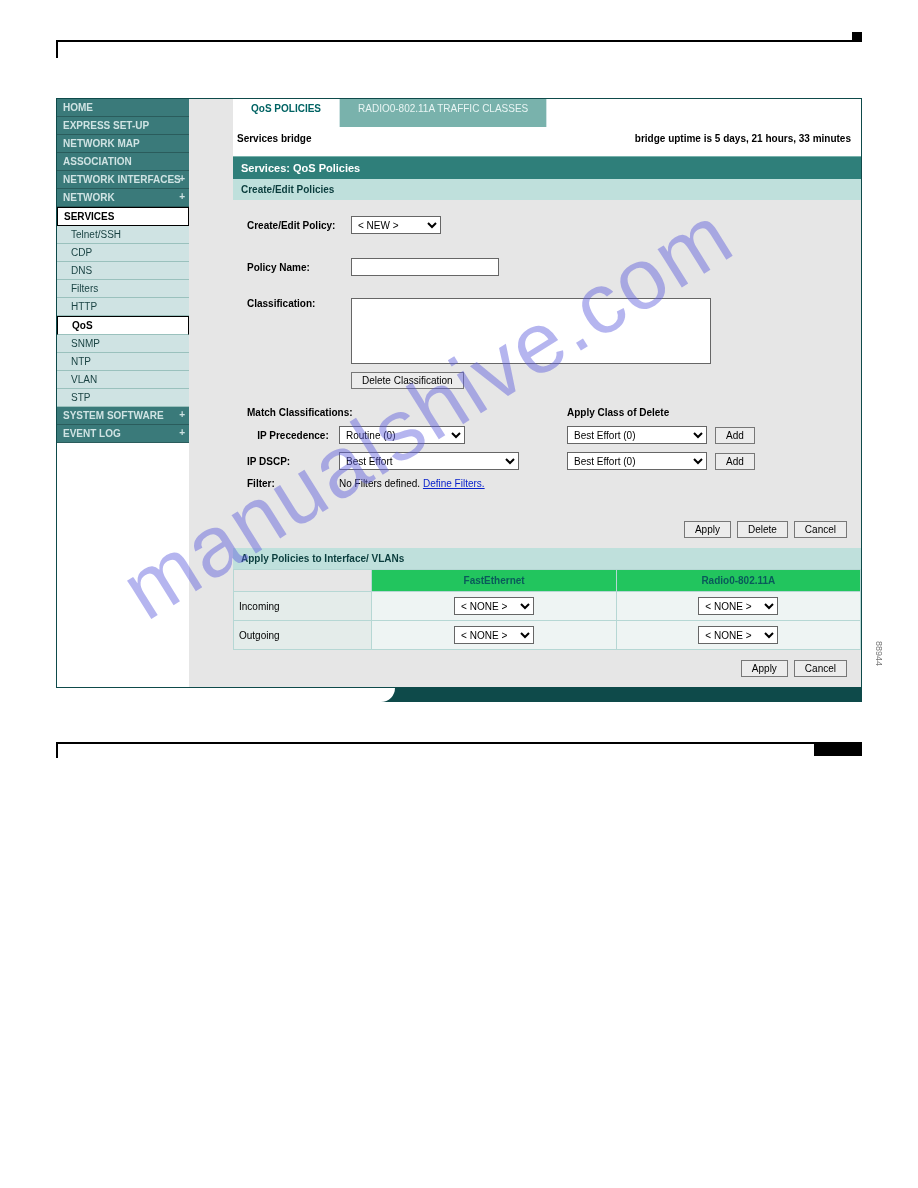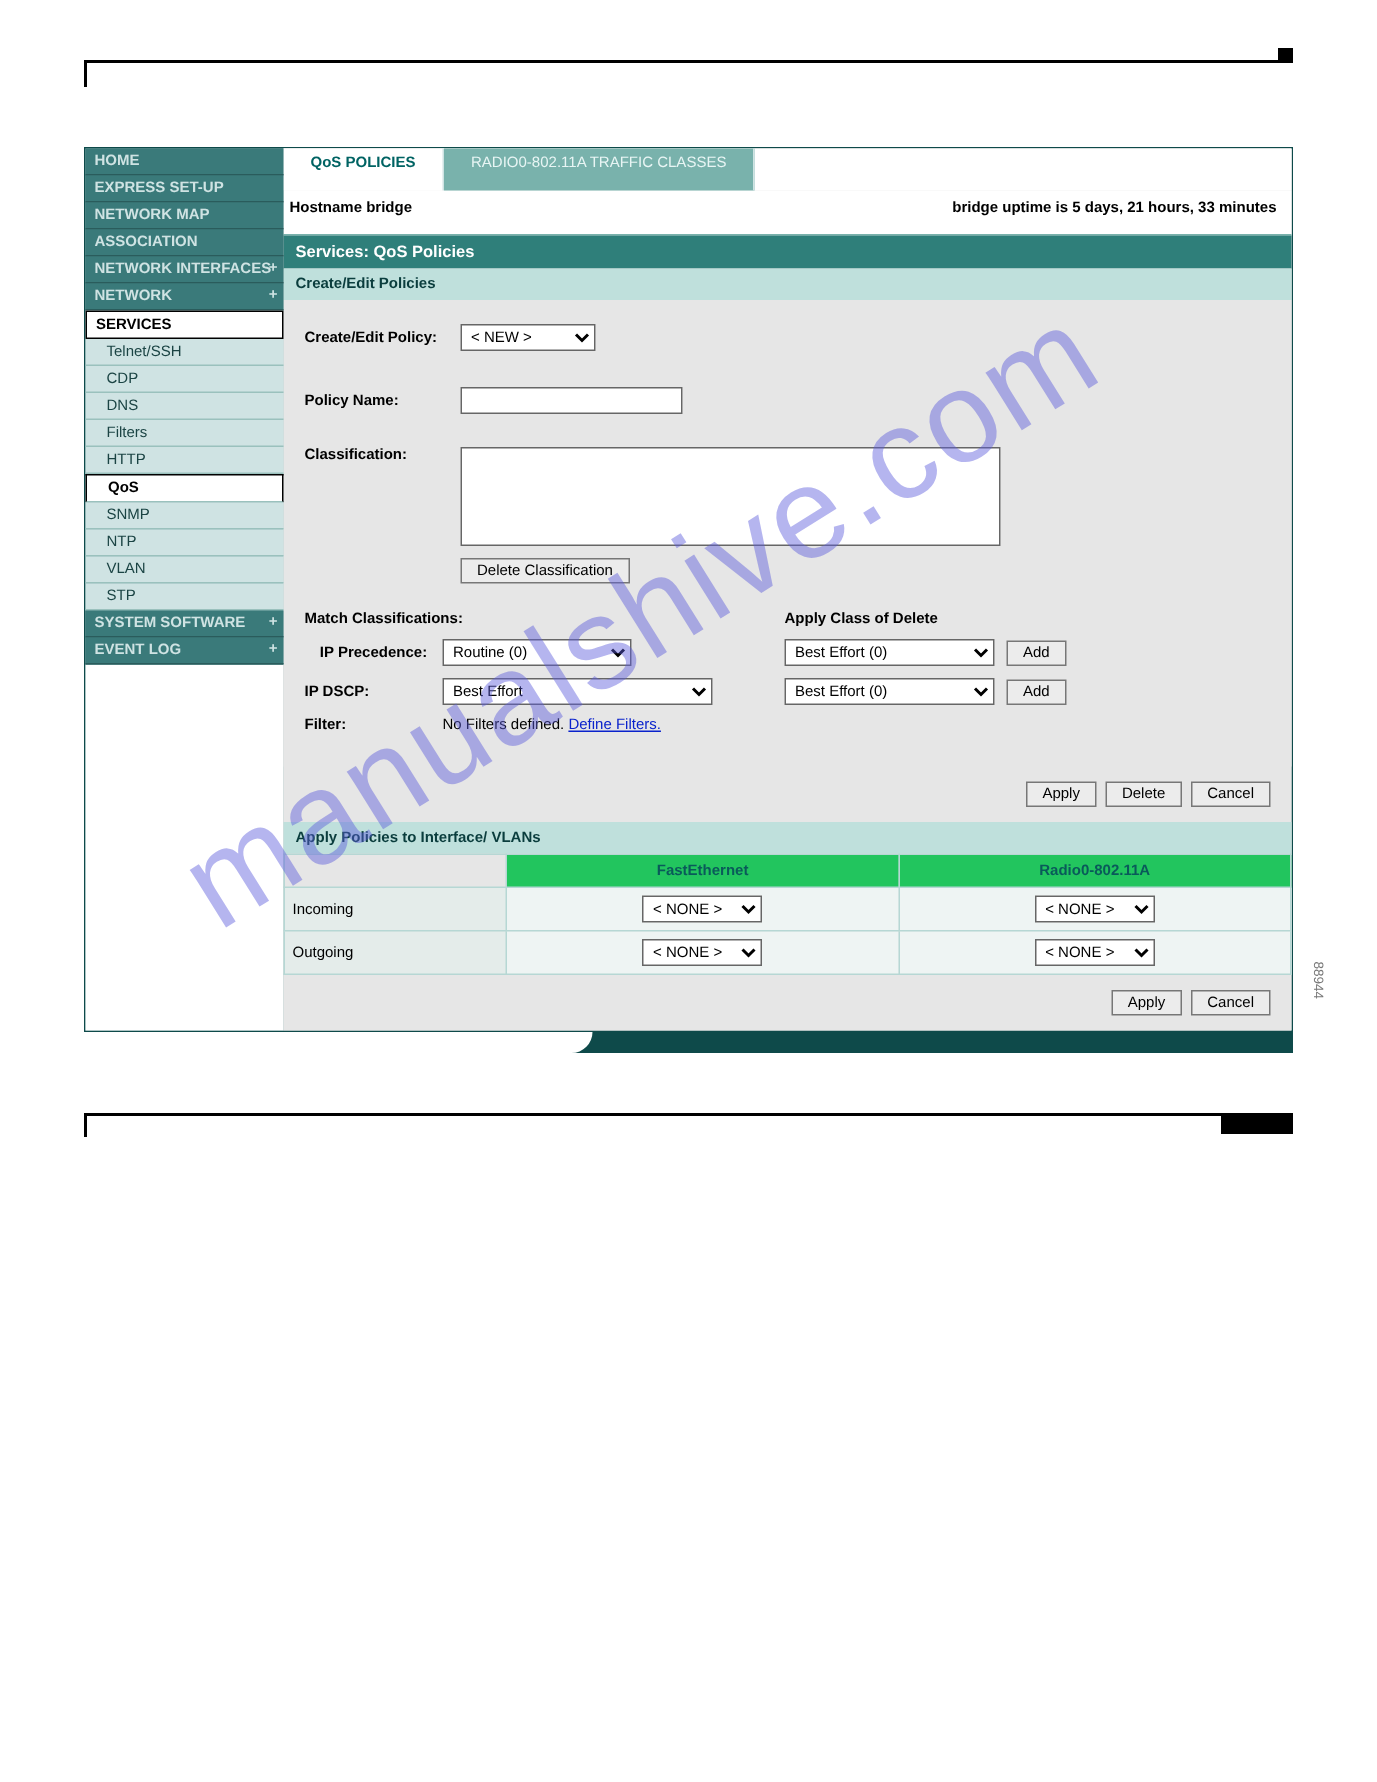--- a/index.html
+++ b/index.html
@@ -11,21 +11,21 @@
   .container { margin: 40px 56px 40px 56px; position: relative; }
   .app { display:flex; background:#e6e6e6; border:1px solid #0e4a4a; }
   .sidebar { width:132px; background:#3a7a7a; color:#fff; font-size:10px; display:flex; flex-direction:column; }
   .nav { display:block; padding:3px 6px; border-bottom:1px solid #2a5c5c; background:#4f8b8b; font-weight:bold; color:#0a2e2e; position:relative; cursor:pointer; }
   .nav.hdr { background:#3a7a7a; color:#cfe3e3; }
   .nav.sel { background:#fff; color:#000; border:1px solid #000; }
   .nav.sub { background:#cfe3e3; color:#1b4444; padding-left:14px; font-weight:normal; border-bottom:1px solid #9ac1bd; }
   .nav.sub.sel { background:#fff; color:#000; font-weight:bold; }
   .nav .plus { position:absolute; right:4px; top:2px; }
   .sidefill { flex:1; background:#fff; }
-  .main { flex:1; background:#e6e6e6; }
+  .main { flex:1; background:#e6e6e6;padding-left:44px; }
   .tabrow { display:flex; height:28px; background:#fff; }
   .tab { padding:4px 18px; font-size:10px; text-align:center; line-height:11px; border-right:1px solid #cfe3e3; cursor:pointer; }
   .tab.active { background:#fff; color:#006363; font-weight:bold; }
   .tab.inactive { background:#79b2ac; color:#e8f5f4; }
   .hostrow { display:flex; justify-content:space-between; padding:6px 10px 12px 4px; font-size:10px; font-weight:bold; border-bottom:1px solid #79b2ac; background:#fff; }
   .section-title { background:#2f7f7a; color:#fff; font-size:11px; font-weight:bold; padding:5px 8px; }
   .subhead { background:#bfe0dc; color:#0a3d3d; font-size:10px; font-weight:bold; padding:5px 8px; }
   .panel { background:#e6e6e6; padding:8px 14px 14px 14px; font-size:10px; }
   .row { display:flex; align-items:center; margin:8px 0; }
   .row .lbl { width:104px; font-weight:bold; }
@@ -86,21 +86,21 @@
         <div class="sidefill"></div>
       </div>
 
       <div class="main">
         <div class="tabrow">
           <div class="tab active">QoS POLICIES</div>
           <div class="tab inactive">RADIO0-802.11A TRAFFIC CLASSES</div>
         </div>
 
         <div class="hostrow">
-          <span>Hostname bridge</span>
+          <span>Services bridge</span>
           <span>bridge uptime is 5 days, 21 hours, 33 minutes</span>
         </div>
 
         <div class="section-title">Services: QoS Policies</div>
         <div class="subhead">Create/Edit Policies</div>
 
         <div class="panel">
           <div class="row">
             <div class="lbl">Create/Edit Policy:</div>
             <select class="select" style="width:90px">

